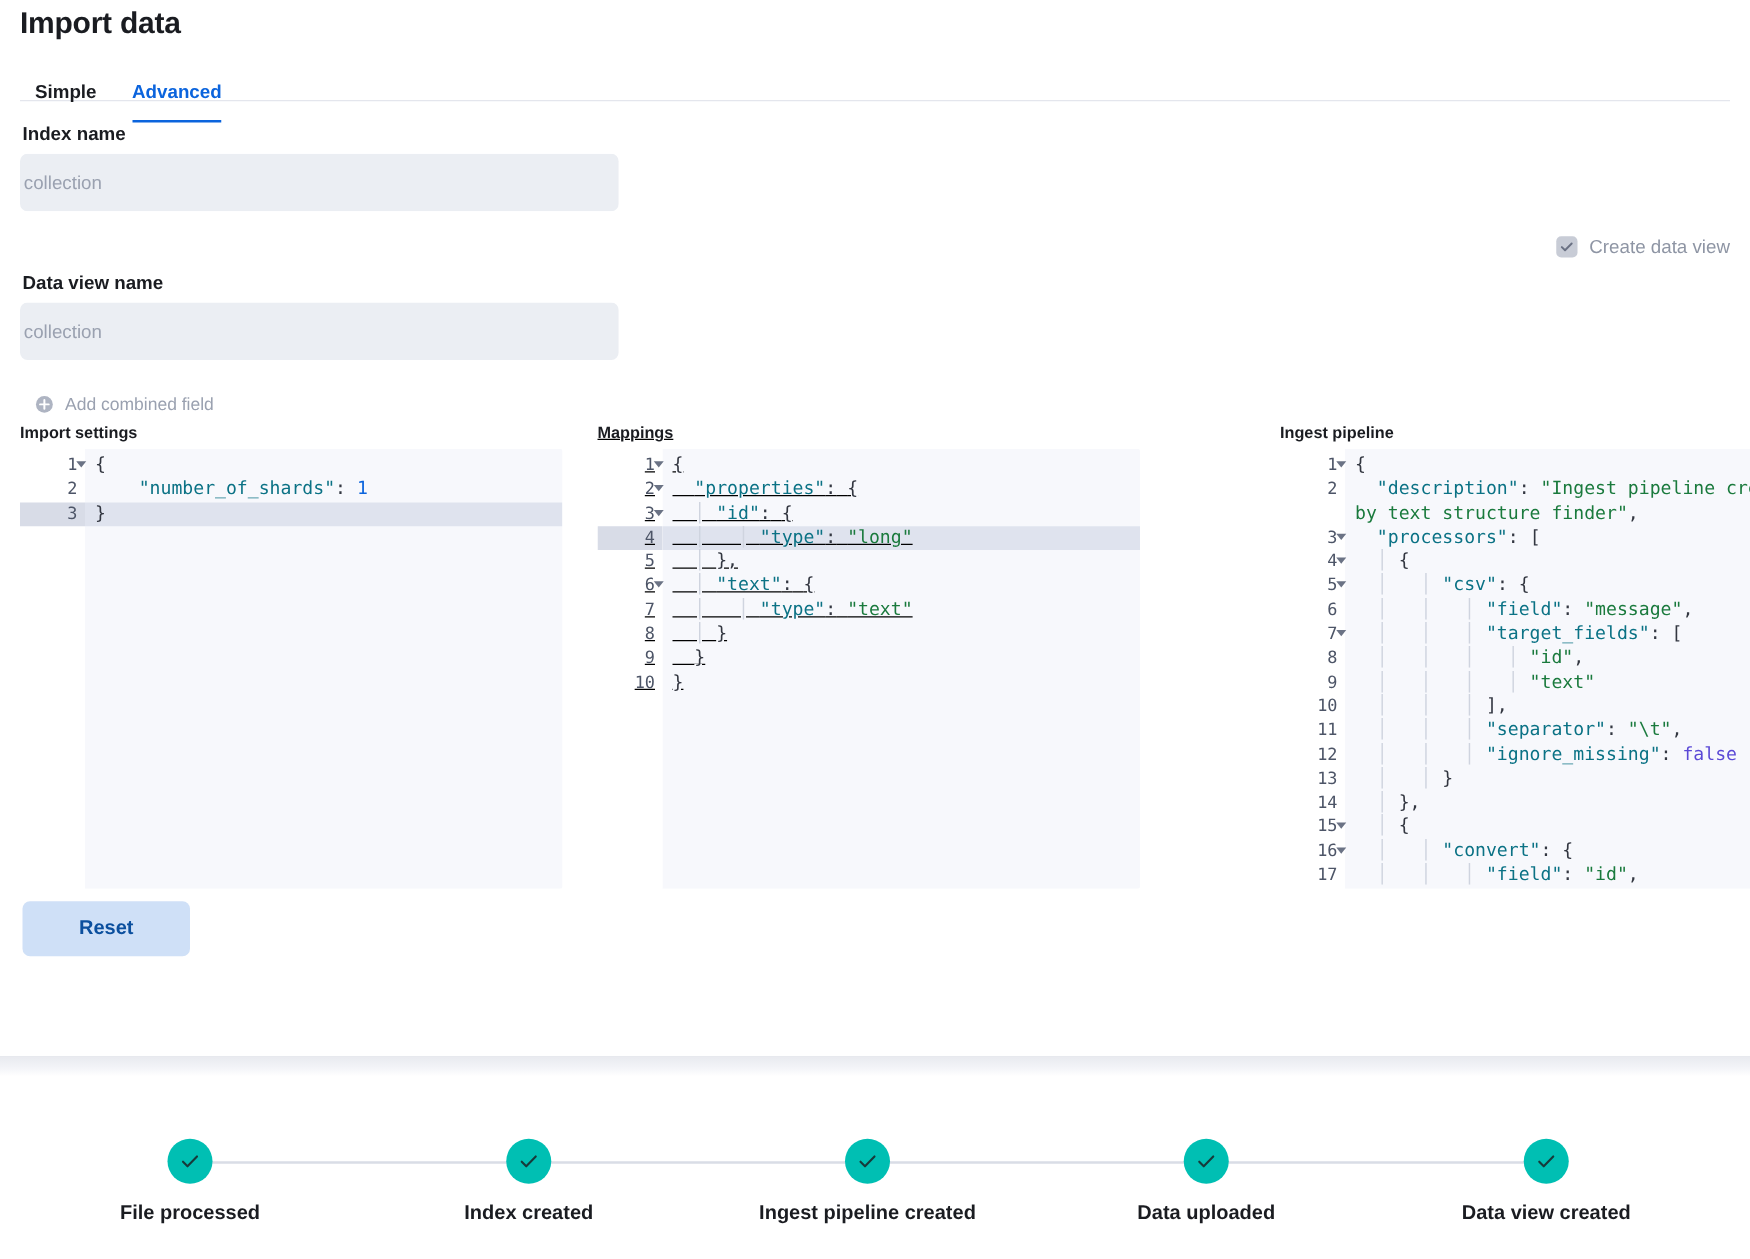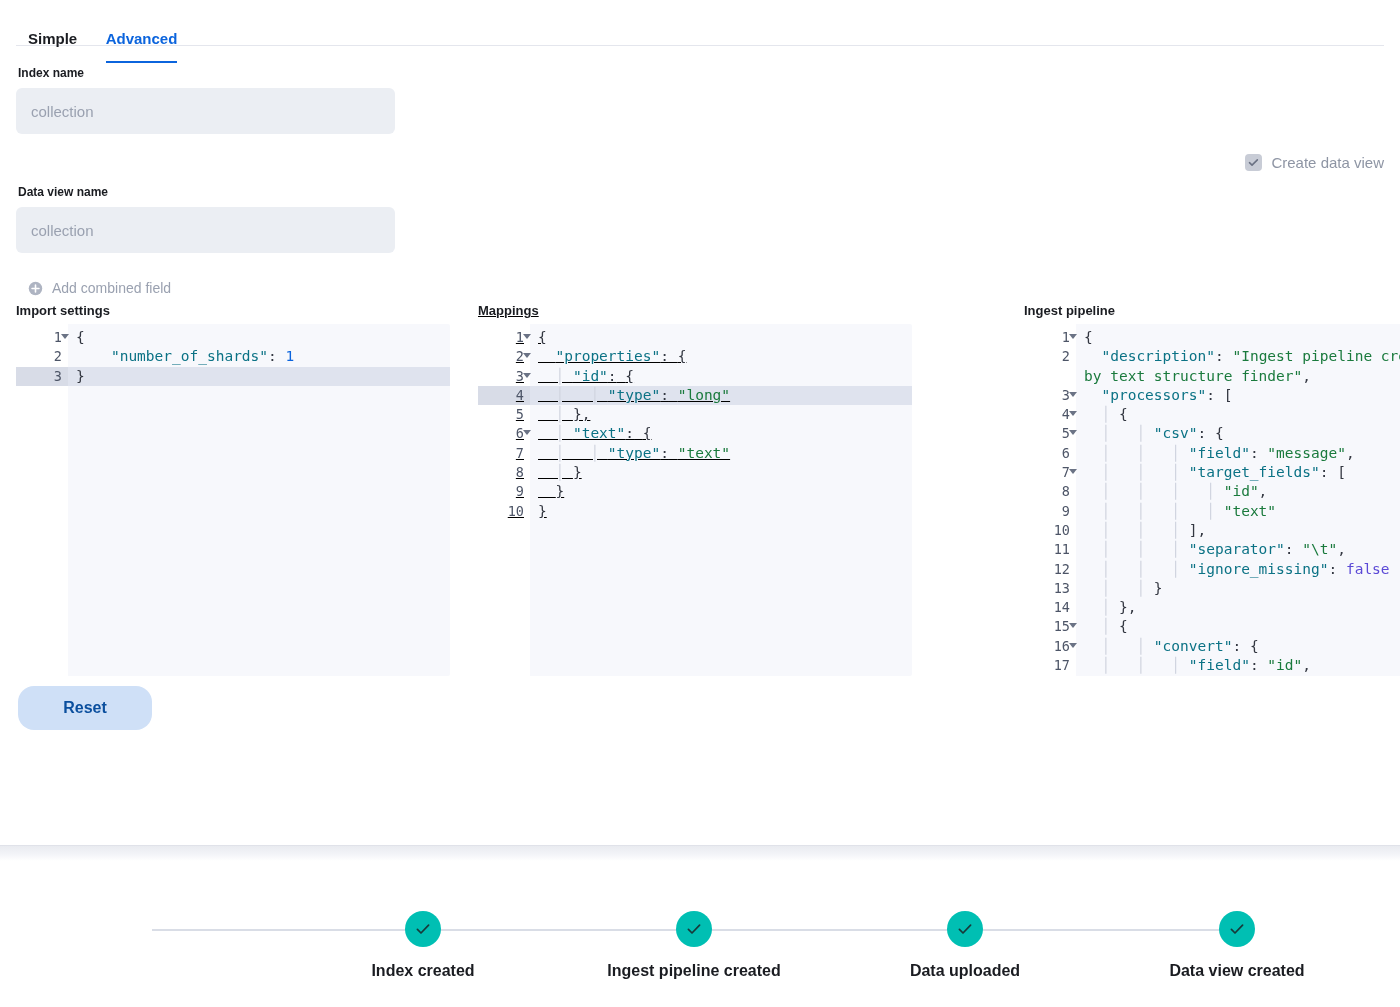--- a/index.html
+++ b/index.html
@@ -29,26 +29,26 @@
     line-height: 26px; cursor: pointer; position: relative; color: #1a1c21;
   }
   .tab:first-child { padding-left: 2px; }
   .tab.active { color: #0b64dd; margin-top: 18px; }
   .tab.active::after {
     content: ""; position: absolute; left: 12px; right: 12px; bottom: 0;
     height: 2px; background: #0b64dd; z-index: 2;
   }
 
   .field-label {
-    font-size: 12px; font-weight: 700; color: #1a1c21; margin: 0 0 6px 2px; line-height: 18px;
+    font-size: 15px; font-weight: 700; color: #1a1c21; margin: 0 0 6px 2px; line-height: 18px;
   }
   .text-input {
-    width: 379px; height: 46px; border-radius: 6px; border: 1px solid transparent;
+    width: 479px; height: 46px; border-radius: 6px; border: 1px solid transparent;
     background: #ebeef3; color: #8e95a4; font-size: 15px;
-    padding: 0 14px; outline: none; font-family: "Liberation Sans", sans-serif;
+    padding: 0 2px; outline: none; font-family: "Liberation Sans", sans-serif;
   }
   .text-input::placeholder { color: #9aa1b0; }
 
   .checkbox-row { display: flex; align-items: center; gap: 9px; margin: 20px 0 0 2px; justify-content: flex-end; }
   .cb {
     width: 17px; height: 17px; border-radius: 4px; background: #c8ccd6;
     display: flex; align-items: center; justify-content: center; flex: 0 0 auto;
   }
   .cb svg { display: block; }
   .cb-label { font-size: 15px; color: #8e95a4; }
@@ -96,21 +96,21 @@
   .bool { color: #5b49d6; }
   .punct { color: #333741; }
   .guide { color: #cfd4df; }
 
   .vscroll {
     position: absolute; top: 6px; right: 5px; width: 6px; height: 220px;
     background: #aeb3bd; border-radius: 3px; z-index: 5;
   }
 
   .btn-reset {
-    margin: 12px 0 0 2px; width: 134px; height: 44px; border: none; border-radius: 16px;
+    margin: 12px 0 0 2px; width: 134px; height: 44px; border: none; border-radius: 6px;
     background: #cfe0f7; color: #0b4f9e; font-size: 16px; font-weight: 700;
     cursor: pointer; font-family: "Liberation Sans", sans-serif;
   }
 
   
   .band {
     position: absolute; left: 0; right: 0; height: 16px;
     background: linear-gradient(to bottom, #e9ebf0 0%, #f3f4f8 55%, #ffffff 100%);
     border-top: 1px solid #e0e2e9;
   }
@@ -130,20 +130,21 @@
     margin-top: 15px; font-size: 16px; font-weight: 700; color: #1a1c21; white-space: nowrap;
   }
 </style>
 </head>
 <body>
 
 <div id="root">
 
   <div class="panel-top">
 
+    <h1 class="page-title">Import data</h1>
 
     <div class="tabs">
       <div class="tabs-underline"></div>
       <span class="tab">Simple</span>
       <span class="tab active">Advanced</span>
     </div>
 
     <div style="height:18px"></div>
 
     <div class="field-label">Index name</div>
@@ -283,20 +284,28 @@
     </div>
 
     <button class="btn-reset">Reset</button>
   </div>
 
   <div class="band" style="top:845px;"></div>
 
   <div class="steps" style="top:900px; height:107px;">
     <div class="steps-line" style="left:152px; right:162px;"></div>
 
+    <div class="step" style="left:152px; width:230px;">
+      <div class="step-circle">
+        <svg width="18" height="18" viewBox="0 0 18 18" aria-hidden="true">
+          <path d="M3.4 9.4 L7 13 L14.6 5.2" fill="none" stroke="#173a3a" stroke-width="1.7" stroke-linecap="round" stroke-linejoin="round"></path>
+        </svg>
+      </div>
+      <div class="step-label">File processed</div>
+    </div>
 
     <div class="step" style="left:694px; width:280px;">
       <div class="step-circle">
         <svg width="18" height="18" viewBox="0 0 18 18" aria-hidden="true">
           <path d="M3.4 9.4 L7 13 L14.6 5.2" fill="none" stroke="#173a3a" stroke-width="1.7" stroke-linecap="round" stroke-linejoin="round"></path>
         </svg>
       </div>
       <div class="step-label">Ingest pipeline created</div>
     </div>
 

